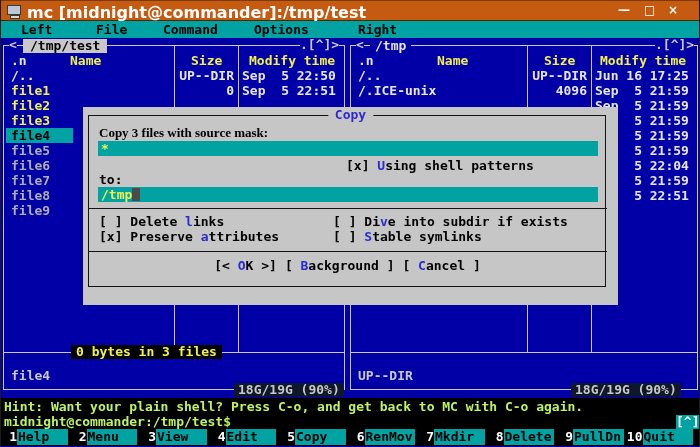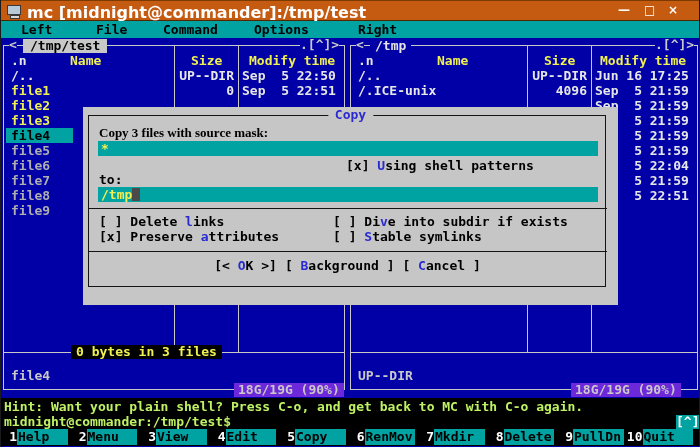--- a/index.html
+++ b/index.html
@@ -29,21 +29,21 @@
   .prow{position:absolute;height:15px;line-height:15px;}
   .c-name{position:absolute;left:7px;white-space:pre;}
   .c-size{position:absolute;right:110px;white-space:pre;text-align:right;}
   .c-mtime{position:absolute;white-space:pre;}
   .t-dir{color:#E7E7E7;}
   .t-file{color:#AFAFAF;}
   .t-mark{color:#F0F052;}
   .sel .c-name{left:2px;width:62px;padding-left:5px;background:#00A2A2;color:#000;}
   .totals{color:#F0F052;background:#000000;line-height:14px;padding:0 5px;}
   .mini{color:#C9C9C9;line-height:15px;}
-  .usage{color:#C9C9C9;background:#6d28d9;line-height:14px;padding:0 4px;}
+  .usage{color:#C9C9C9;background:#0f172a;line-height:14px;padding:0 4px;}
   
   #dialog{position:absolute;left:82px;top:107px;width:535px;height:198px;background:#C6C6C6;color:#000;}
   #dframe{position:absolute;left:5px;top:8px;width:518px;height:172px;border:1px solid #141414;box-sizing:border-box;}
   #dtitle{position:absolute;left:50%;top:1px;transform:translateX(-50%);background:#C6C6C6;color:#2a2ad0;padding:0 7px;line-height:14px;}
   .dtext{position:absolute;line-height:15px;white-space:pre;}
   .dinput{position:absolute;left:15px;width:500px;height:15px;background:#00A2A2;color:#F0F052;line-height:15px;padding-left:3px;box-sizing:border-box;white-space:pre;}
   .cursor{display:inline-block;width:8px;height:13px;background:#4a4a4a;vertical-align:-2px;}
   .hot{color:#2a2ad0;}
   .ddiv{position:absolute;left:5px;width:519px;height:1px;background:#141414;}
   #dbuttons{position:absolute;left:5px;top:151px;width:519px;display:flex;justify-content:center;gap:8px;line-height:15px;}

